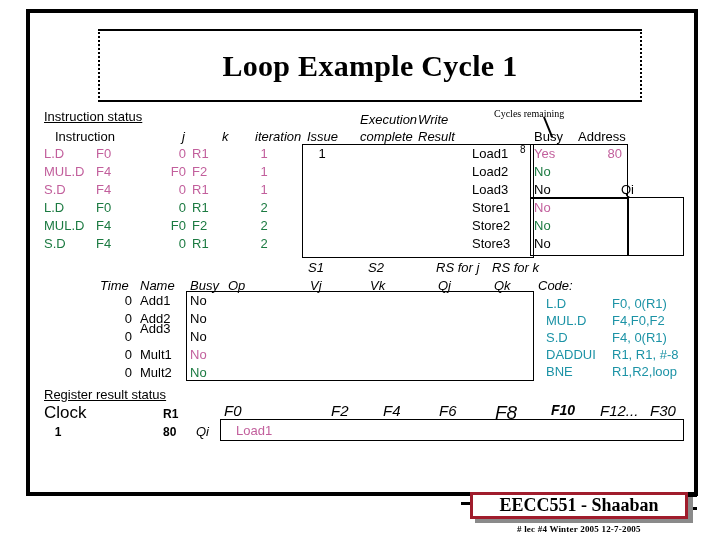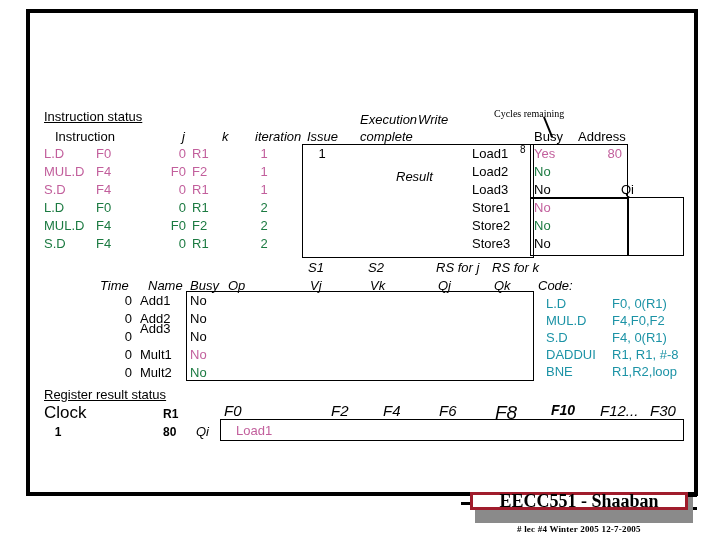--- a/index.html
+++ b/index.html
@@ -84,21 +84,21 @@
   
   #badge-shadow {
     position: absolute;
     left: 475px; top: 497px;
     width: 218px; height: 26px;
     background: #8a8a8a;
   }
   #badge {
     position: absolute;
     left: 470px; top: 492px;
-    width: 218px; height: 18px;
+    width: 218px; height: 27px;
     background: #ffffff;
     border: 3px solid #a01c2c;
     box-sizing: border-box;
     display: flex; align-items: center; justify-content: center;
   }
   #badge span {
     font-family: "Liberation Serif", serif;
     font-weight: bold;
     font-size: 18px;
     color: #000;
@@ -131,32 +131,35 @@
     letter-spacing: 0.2px;
   }
 </style>
 </head>
 <body>
 
 <div id="slide">
 
   <div id="outer-frame"></div>
 
+  <div id="title-box">
+    <div id="title-text">Loop Example Cycle 1</div>
+  </div>
 
   <div class="abs txt und" style="left:44px; top:110px;">Instruction status</div>
 
   <div class="abs txt" style="left:55px; top:130px;">Instruction</div>
   <div class="abs txt ital" style="left:182px; top:130px;">j</div>
   <div class="abs txt ital" style="left:222px; top:130px;">k</div>
   <div class="abs txt ital" style="left:255px; top:130px;">iteration</div>
   <div class="abs txt ital" style="left:307px; top:130px;">Issue</div>
   <div class="abs txt ital" style="left:360px; top:113px;">Execution</div>
   <div class="abs txt ital" style="left:360px; top:130px;">complete</div>
   <div class="abs txt ital" style="left:418px; top:113px;">Write</div>
-  <div class="abs txt ital" style="left:396px; top:130px;margin-top:40px;">Result</div>
+  <div class="abs txt ital" style="left:418px; top:130px;">Result</div>
 
   <div class="box" style="left:302px; top:144px; width:232px; height:114px;"></div>
 
   <div id="instr-rows">
       <div class="abs txt pink" style="left:44px; top:147px;">L.D</div>
       <div class="abs txt pink" style="left:96px; top:147px;">F0</div>
       <div class="abs txt pink r" style="left:150px; top:147px; width:36px;">0</div>
       <div class="abs txt pink" style="left:192px; top:147px;">R1</div>
       <div class="abs txt pink c" style="left:242px; top:147px; width:44px;">1</div>
       <div class="abs txt black c" style="left:302px; top:147px; width:40px;">1</div>
@@ -212,21 +215,21 @@
       <div class="abs txt black" style="left:472px; top:201px;">Store1</div>
       <div class="abs txt pink" style="left:534px; top:201px;">No</div>
       <div class="abs txt black" style="left:472px; top:219px;">Store2</div>
       <div class="abs txt green" style="left:534px; top:219px;">No</div>
       <div class="abs txt black" style="left:472px; top:237px;">Store3</div>
       <div class="abs txt black" style="left:534px; top:237px;">No</div>
     </div>
 
 
   <div class="abs txt ital" style="left:100px; top:279px;">Time</div>
-  <div class="abs txt ital" style="left:148px; top:279px;">Name</div>
+  <div class="abs txt ital" style="left:140px; top:279px;">Name</div>
   <div class="abs txt ital" style="left:190px; top:279px;">Busy</div>
   <div class="abs txt ital" style="left:228px; top:279px;">Op</div>
   <div class="abs txt ital" style="left:308px; top:261px;">S1</div>
   <div class="abs txt ital" style="left:368px; top:261px;">S2</div>
   <div class="abs txt ital" style="left:310px; top:279px;">Vj</div>
   <div class="abs txt ital" style="left:370px; top:279px;">Vk</div>
   <div class="abs txt ital" style="left:436px; top:261px;">RS for j</div>
   <div class="abs txt ital" style="left:492px; top:261px;">RS for k</div>
   <div class="abs txt ital" style="left:438px; top:279px;">Qj</div>
   <div class="abs txt ital" style="left:494px; top:279px;">Qk</div>

